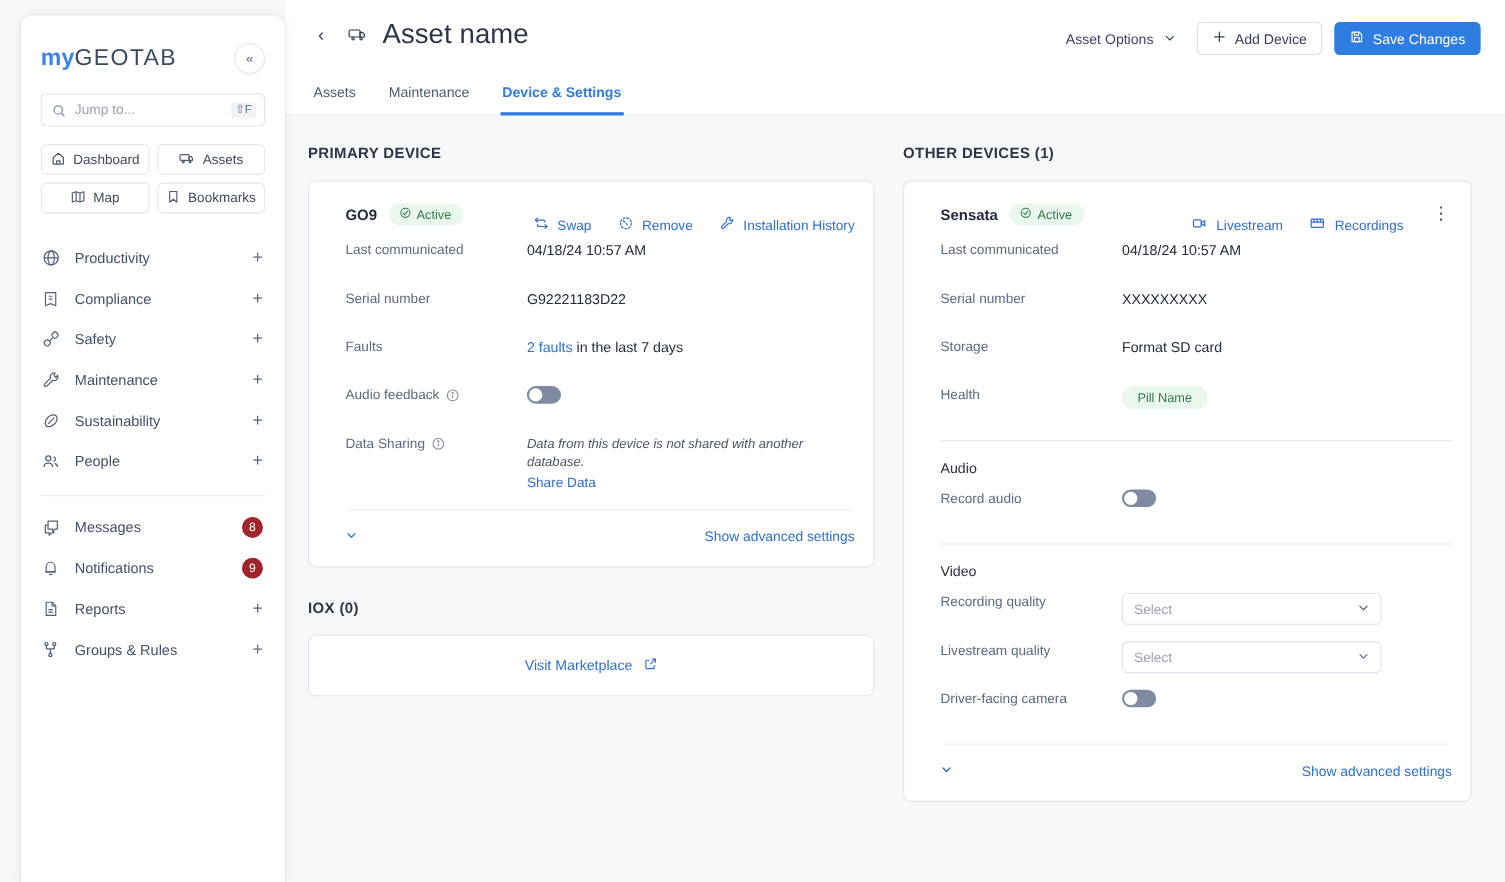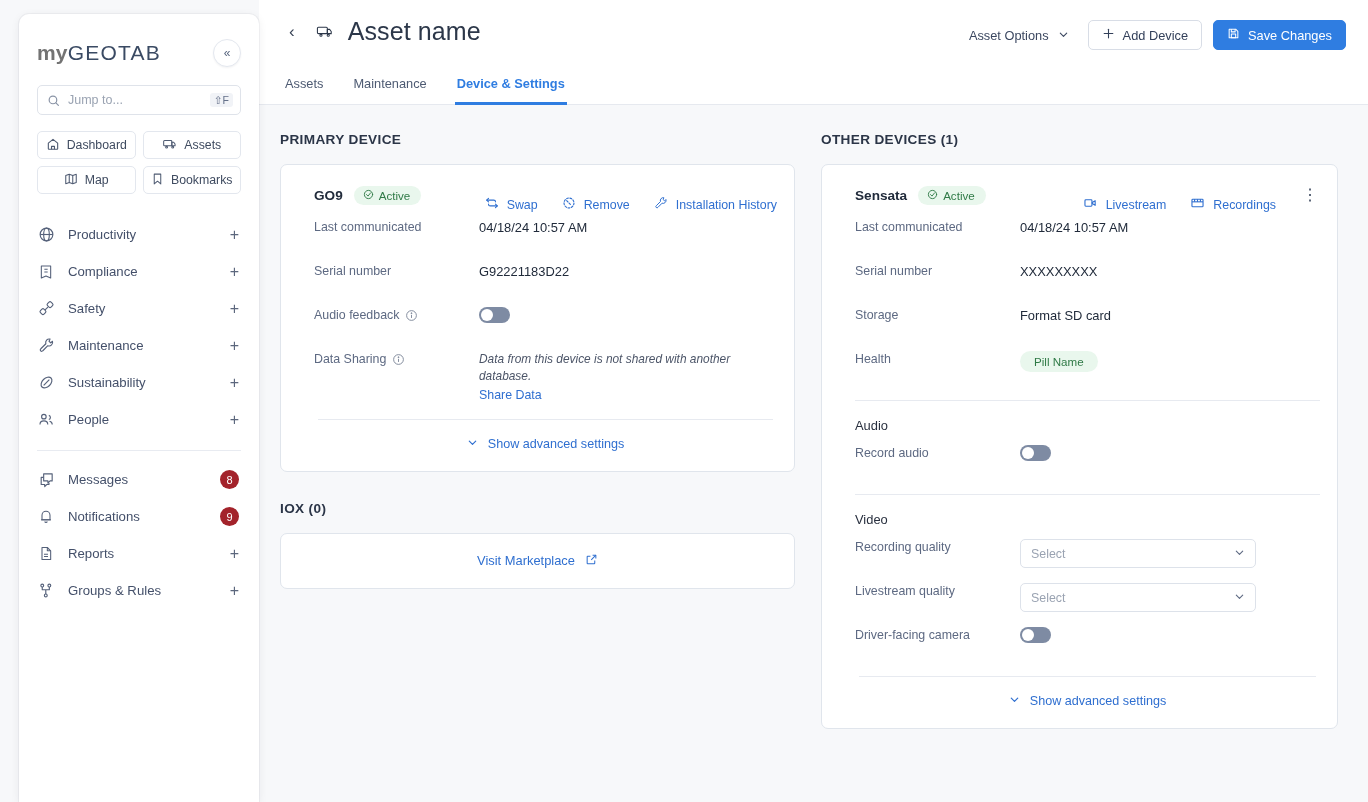--- a/index.html
+++ b/index.html
@@ -17,21 +17,21 @@
     position: absolute; left: 19px; top: 14px;
     width: 240px; height: 788px;
     background: #ffffff;
     border-radius: 10px 10px 0 0;
     box-shadow: 0 0 0 1px rgba(16,24,40,.04), 0 2px 10px rgba(16,24,40,.07);
     padding: 24px 18px 0 18px;
     z-index: 5;
   }
   .brand-row { display: flex; align-items: center; justify-content: space-between; height: 30px; }
   .brand { font-size: 21px; letter-spacing: .2px; white-space: nowrap; }
-  .brand .b-my { color: #737373; font-weight: 700; }
+  .brand .b-my { color: #3b82f6; font-weight: 700; }
   .brand .b-geotab { color: #3a4a63; font-weight: 400; letter-spacing: 1.2px; }
   .collapse-btn {
     width: 28px; height: 28px; border-radius: 50%;
     border: 1px solid #e4e8ef; background: #fff;
     display: flex; align-items: center; justify-content: center;
     color: #5a6780; font-size: 12px; cursor: pointer;
     box-shadow: 0 1px 2px rgba(16,24,40,.05);
   }
   .search-box {
     margin-top: 17px; height: 30px;
@@ -135,21 +135,21 @@
     position: relative; cursor: pointer; flex: none;
   }
   .toggle .knob {
     position: absolute; left: 2px; top: 2px; width: 12px; height: 12px;
     border-radius: 50%; background: #fff;
   }
   .sharing-txt { font-size: 11.9px; color: #4c5568; font-style: italic; line-height: 1.45; }
 
   .divider { height: 1px; background: #e7eaf0; margin: 17px 4px 0 4px; }
   .show-adv {
-    display: flex; align-items: center; justify-content: center; gap: 10px;
+    display: flex; align-items: center; justify-content: space-between; gap: 10px;
     color: #2f6fd0; font-size: 12.6px; cursor: pointer; padding: 17px 0 4px 0;
   }
 
   .marketplace-card {
     background: #fff; border: 1px solid #e0e5ec; border-radius: 7px;
     height: 56px; display: flex; align-items: center; justify-content: center;
     gap: 10px; color: #2f6fd0; font-size: 12.9px; cursor: pointer;
   }
 
   .sub-head { font-size: 12.9px; color: #29303f; padding-top: 17px; }
@@ -424,20 +424,24 @@
           <div class="row">
             <span class="lbl">Last communicated</span>
             <span class="val">04/18/24 10:57  AM</span>
           </div>
 
           <div class="row">
             <span class="lbl">Serial number</span>
             <span class="val">G92221183D22</span>
           </div>
 
+          <div class="row">
+            <span class="lbl">Faults</span>
+            <span class="val"><span class="link">2 faults</span><span> in the last 7 days</span></span>
+          </div>
 
           <div class="row">
             <span class="lbl">
               <span>Audio feedback</span>
               <span class="info-ico">
                   <svg width="13" height="13" viewBox="0 0 24 24" fill="none" stroke="currentColor" stroke-width="1.7">
                     <circle cx="12" cy="12" r="9"></circle>
                     <line x1="12" y1="11" x2="12" y2="16.5"></line>
                     <circle cx="12" cy="7.8" r="0.9" fill="currentColor"></circle>
                   </svg>

